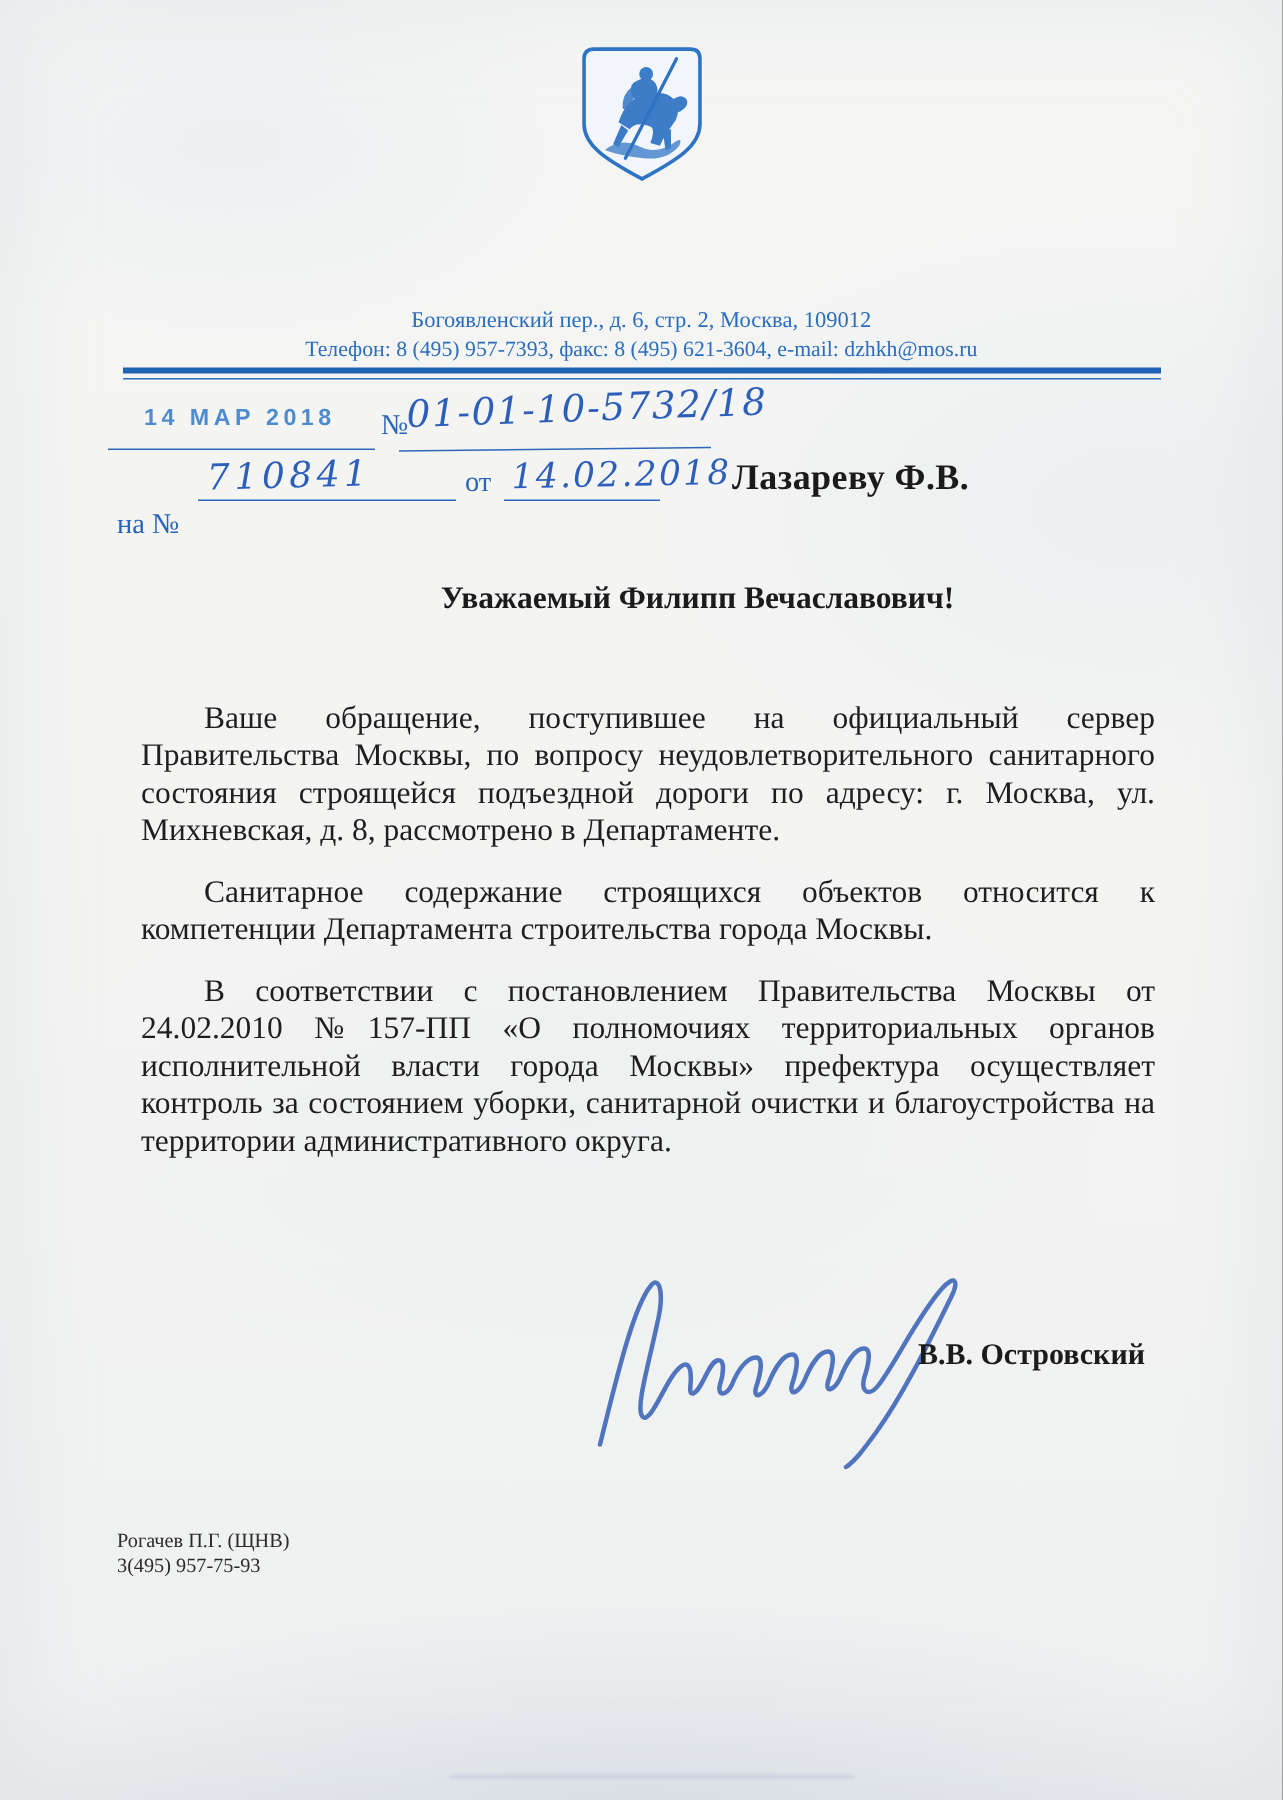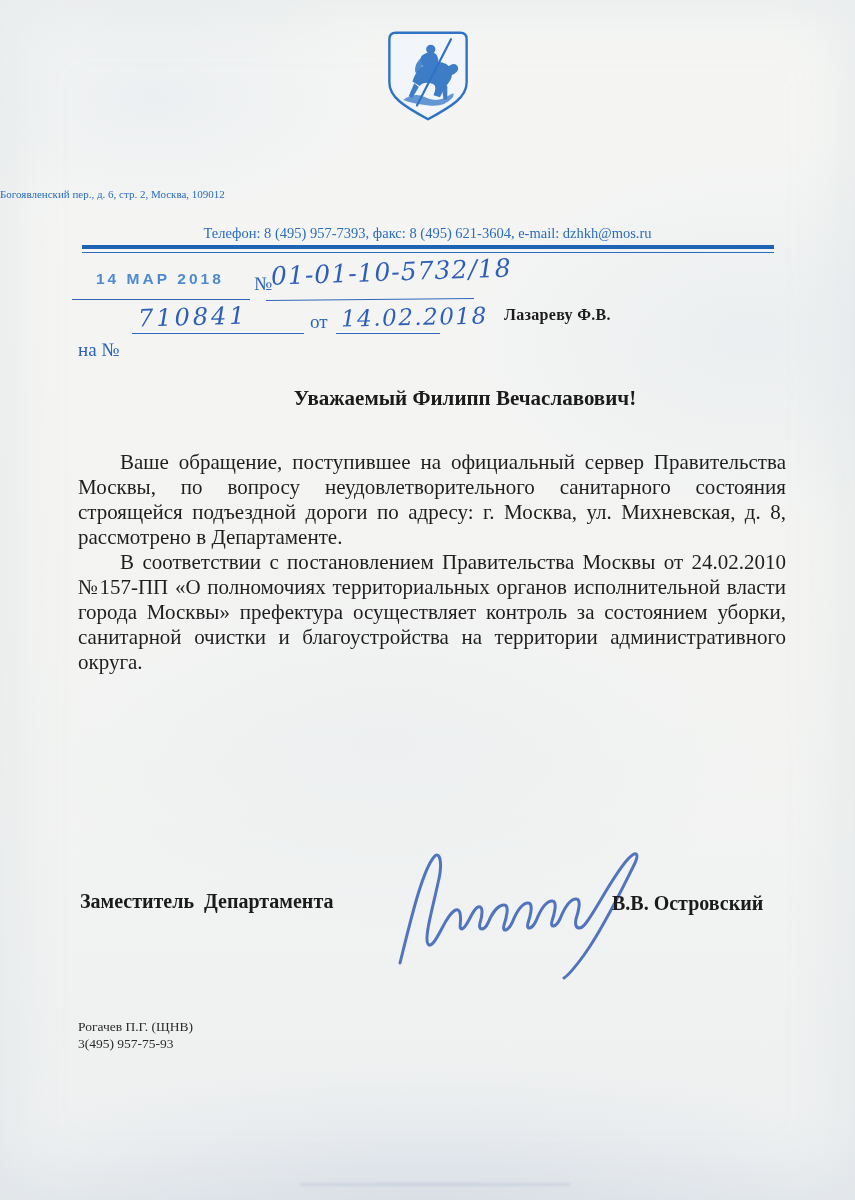--- a/index.html
+++ b/index.html
@@ -35,22 +35,22 @@
     position:absolute; left:0; top:146px; width:100%;
     text-align:center; font-size:21px; font-weight:bold; letter-spacing:.4px;
     color:#1660bd;
   }
   .dept-2 {
     position:absolute; left:0; top:171px; width:100%;
     text-align:center; font-size:21px; font-weight:bold; letter-spacing:.6px;
     color:#1660bd;
   }
   .addr-line {
-    position:absolute; left:0; top:188px; width:100%;
-    font-size:11px; color:#2a6cbd;
+    position:absolute; left:0; top:206px; width:100%;
+    text-align:center; font-size:15px; color:#2a6cbd;
   }
   .contact-line {
     position:absolute; left:0; top:225px; width:100%;
     text-align:center; font-size:14.5px; color:#2a6cbd;
   }
   .rule {
     position:absolute; left:82px; top:245px; width:692px; height:8px;
     border-top:4px solid #1f63b5; border-bottom:1.5px solid #2a6cbd;
   }
 
@@ -80,33 +80,33 @@
   .ot-label { position:absolute; left:240px; top:49px; }
   .in-date {
     position:absolute; left:271px; top:42px;
     font-family:"DejaVu Serif", serif; font-style:italic;
     font-size:23px; letter-spacing:1.5px; color:#2d5fba; transform:rotate(-1.2deg);
   }
   .date-line { position:absolute; left:266px; top:71px; width:104px; border-bottom:1.8px solid #2f66bb; }
 
   .addressee {
     position:absolute; left:488px; top:306px;
-    font-size:16px; font-weight:bold; color:#1b1b1b; letter-spacing:.3px;margin-left:16px;
+    font-size:24px; font-weight:bold; color:#1b1b1b; letter-spacing:.3px;
   }
 
   
   .salutation {
     position:absolute; left:110px; top:386px; width:710px;
     text-align:center; font-size:21px; font-weight:bold; color:#1b1b1b;
   }
   .body-text {
     position:absolute; left:78px; top:450px; width:708px;
     font-size:21px; line-height:25px; text-align:justify; color:#1e1e1e;
   }
-  .body-text p { text-indent:42px; margin:0; }
+  .body-text p { text-indent:42px; margin:16px; }
 
   
   .sig-title {
     position:absolute; left:80px; top:890px;
     font-size:20px; font-weight:bold; word-spacing:5px; color:#1b1b1b;
   }
   .sig-name {
     position:absolute; left:612px; top:892px;
     font-size:20px; font-weight:bold; color:#1b1b1b;
   }
@@ -156,24 +156,24 @@
     <div class="in-date">14.02.2018</div>
     <div class="date-line"></div>
   </div>
 
   <div class="addressee">Лазареву Ф.В.</div>
 
   <div class="salutation">Уважаемый Филипп Вечаславович!</div>
 
   <div class="body-text">
     <p>Ваше обращение, поступившее на официальный сервер Правительства Москвы, по вопросу неудовлетворительного санитарного состояния строящейся подъездной дороги по адресу: г. Москва, ул. Михневская, д. 8, рассмотрено в Департаменте.</p>
+    <p>Санитарное содержание строящихся объектов относится к компетенции Департамента строительства города Москвы.</p>
     <p>В соответствии с постановлением Правительства Москвы от 24.02.2010 №157-ПП «О полномочиях территориальных органов исполнительной власти города Москвы» префектура осуществляет контроль за состоянием уборки, санитарной очистки и благоустройства на территории административного округа.</p>
   </div>
 
-  <div class="sig-title">Заместитель Департамента</div>
 
   <svg class="sig-scribble" viewBox="0 0 270 140" aria-hidden="true">
     <path d="M12,120 C22,80 34,28 46,14 C52,7 55,20 50,40 C44,68 36,95 40,101
              C44,107 52,88 58,78 C64,68 70,63 72,70 C74,78 70,86 74,86
              C80,84 84,66 90,64 C96,62 94,74 92,80 C90,88 96,88 100,80
              C104,70 110,62 116,62 C122,62 118,76 116,82 C114,90 120,88 124,80
              C128,70 134,60 140,60 C146,60 142,74 140,80 C138,88 144,86 148,78
              C152,68 158,58 164,58 C170,58 166,72 164,78 C162,86 168,84 172,76
              C176,66 182,56 188,56 C194,56 190,70 188,76 C186,86 192,88 198,80
              C210,64 224,34 240,16 C248,7 252,10 246,22 C234,46 216,84 196,112

